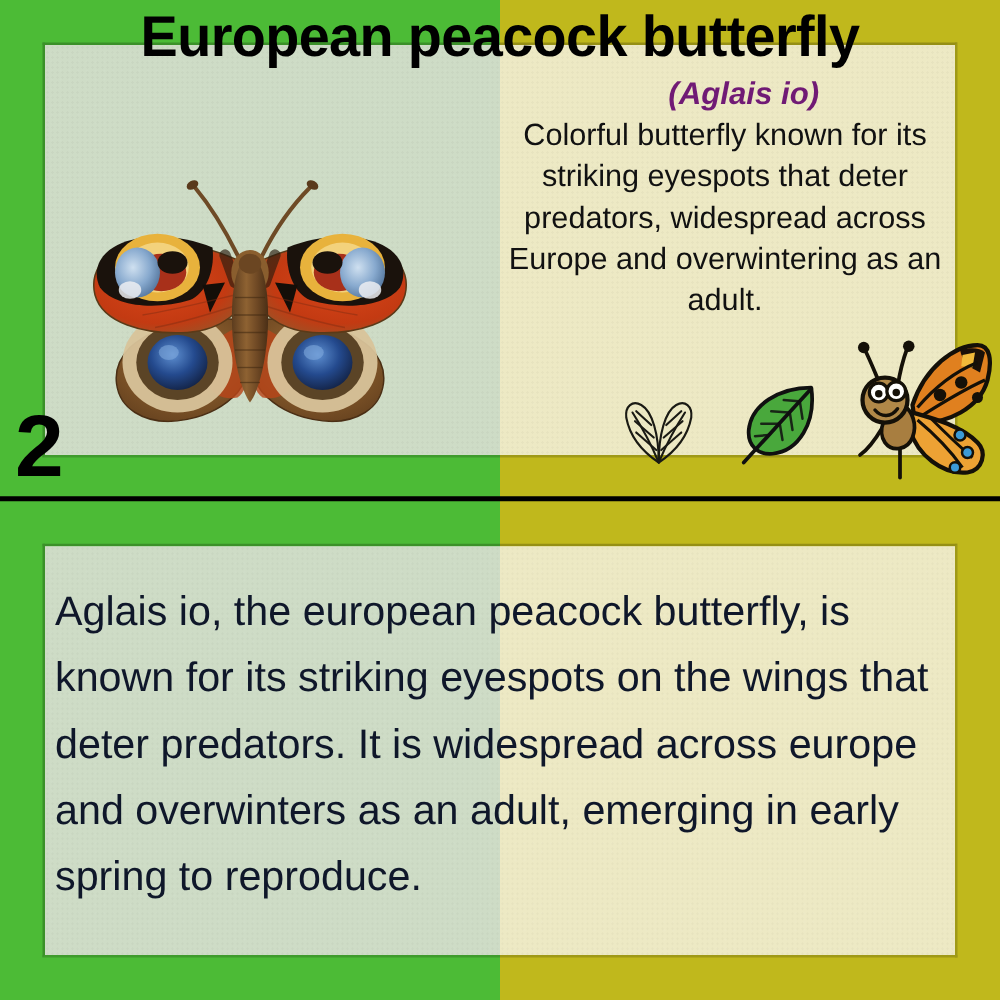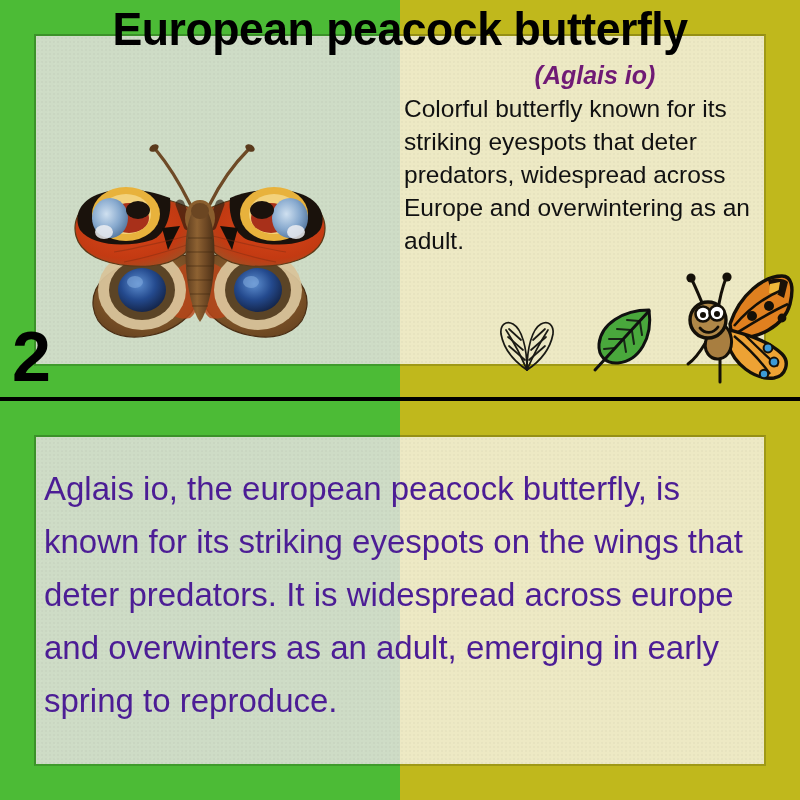--- a/index.html
+++ b/index.html
@@ -145,21 +145,21 @@
 
   
   .description {
     position: absolute;
     top: 92px;
     left: 404px;
     width: 352px;
     font-size: 24.5px;
     line-height: 33px;
     color: #111111;
-    text-align: left;
+    text-align: center;
     z-index: 30;
   }
 
   
   .photo {
     position: absolute;
     left: 30px;
     top: 108px;
     width: 340px;
     height: 230px;
@@ -192,21 +192,21 @@
   .icon-cartoon { position: absolute; left: 175px; top: 0; }
 
   
   .body-text {
     position: absolute;
     left: 44px;
     top: 462px;
     width: 716px;
     font-size: 33px;
     line-height: 53px;
-    color: #4c1d95;
+    color: #0f172a;
     z-index: 30;
   }
 </style>
 </head>
 <body>
 
 <div class="card">
 
   <div class="bg-split">
     <div class="half-left"></div>

